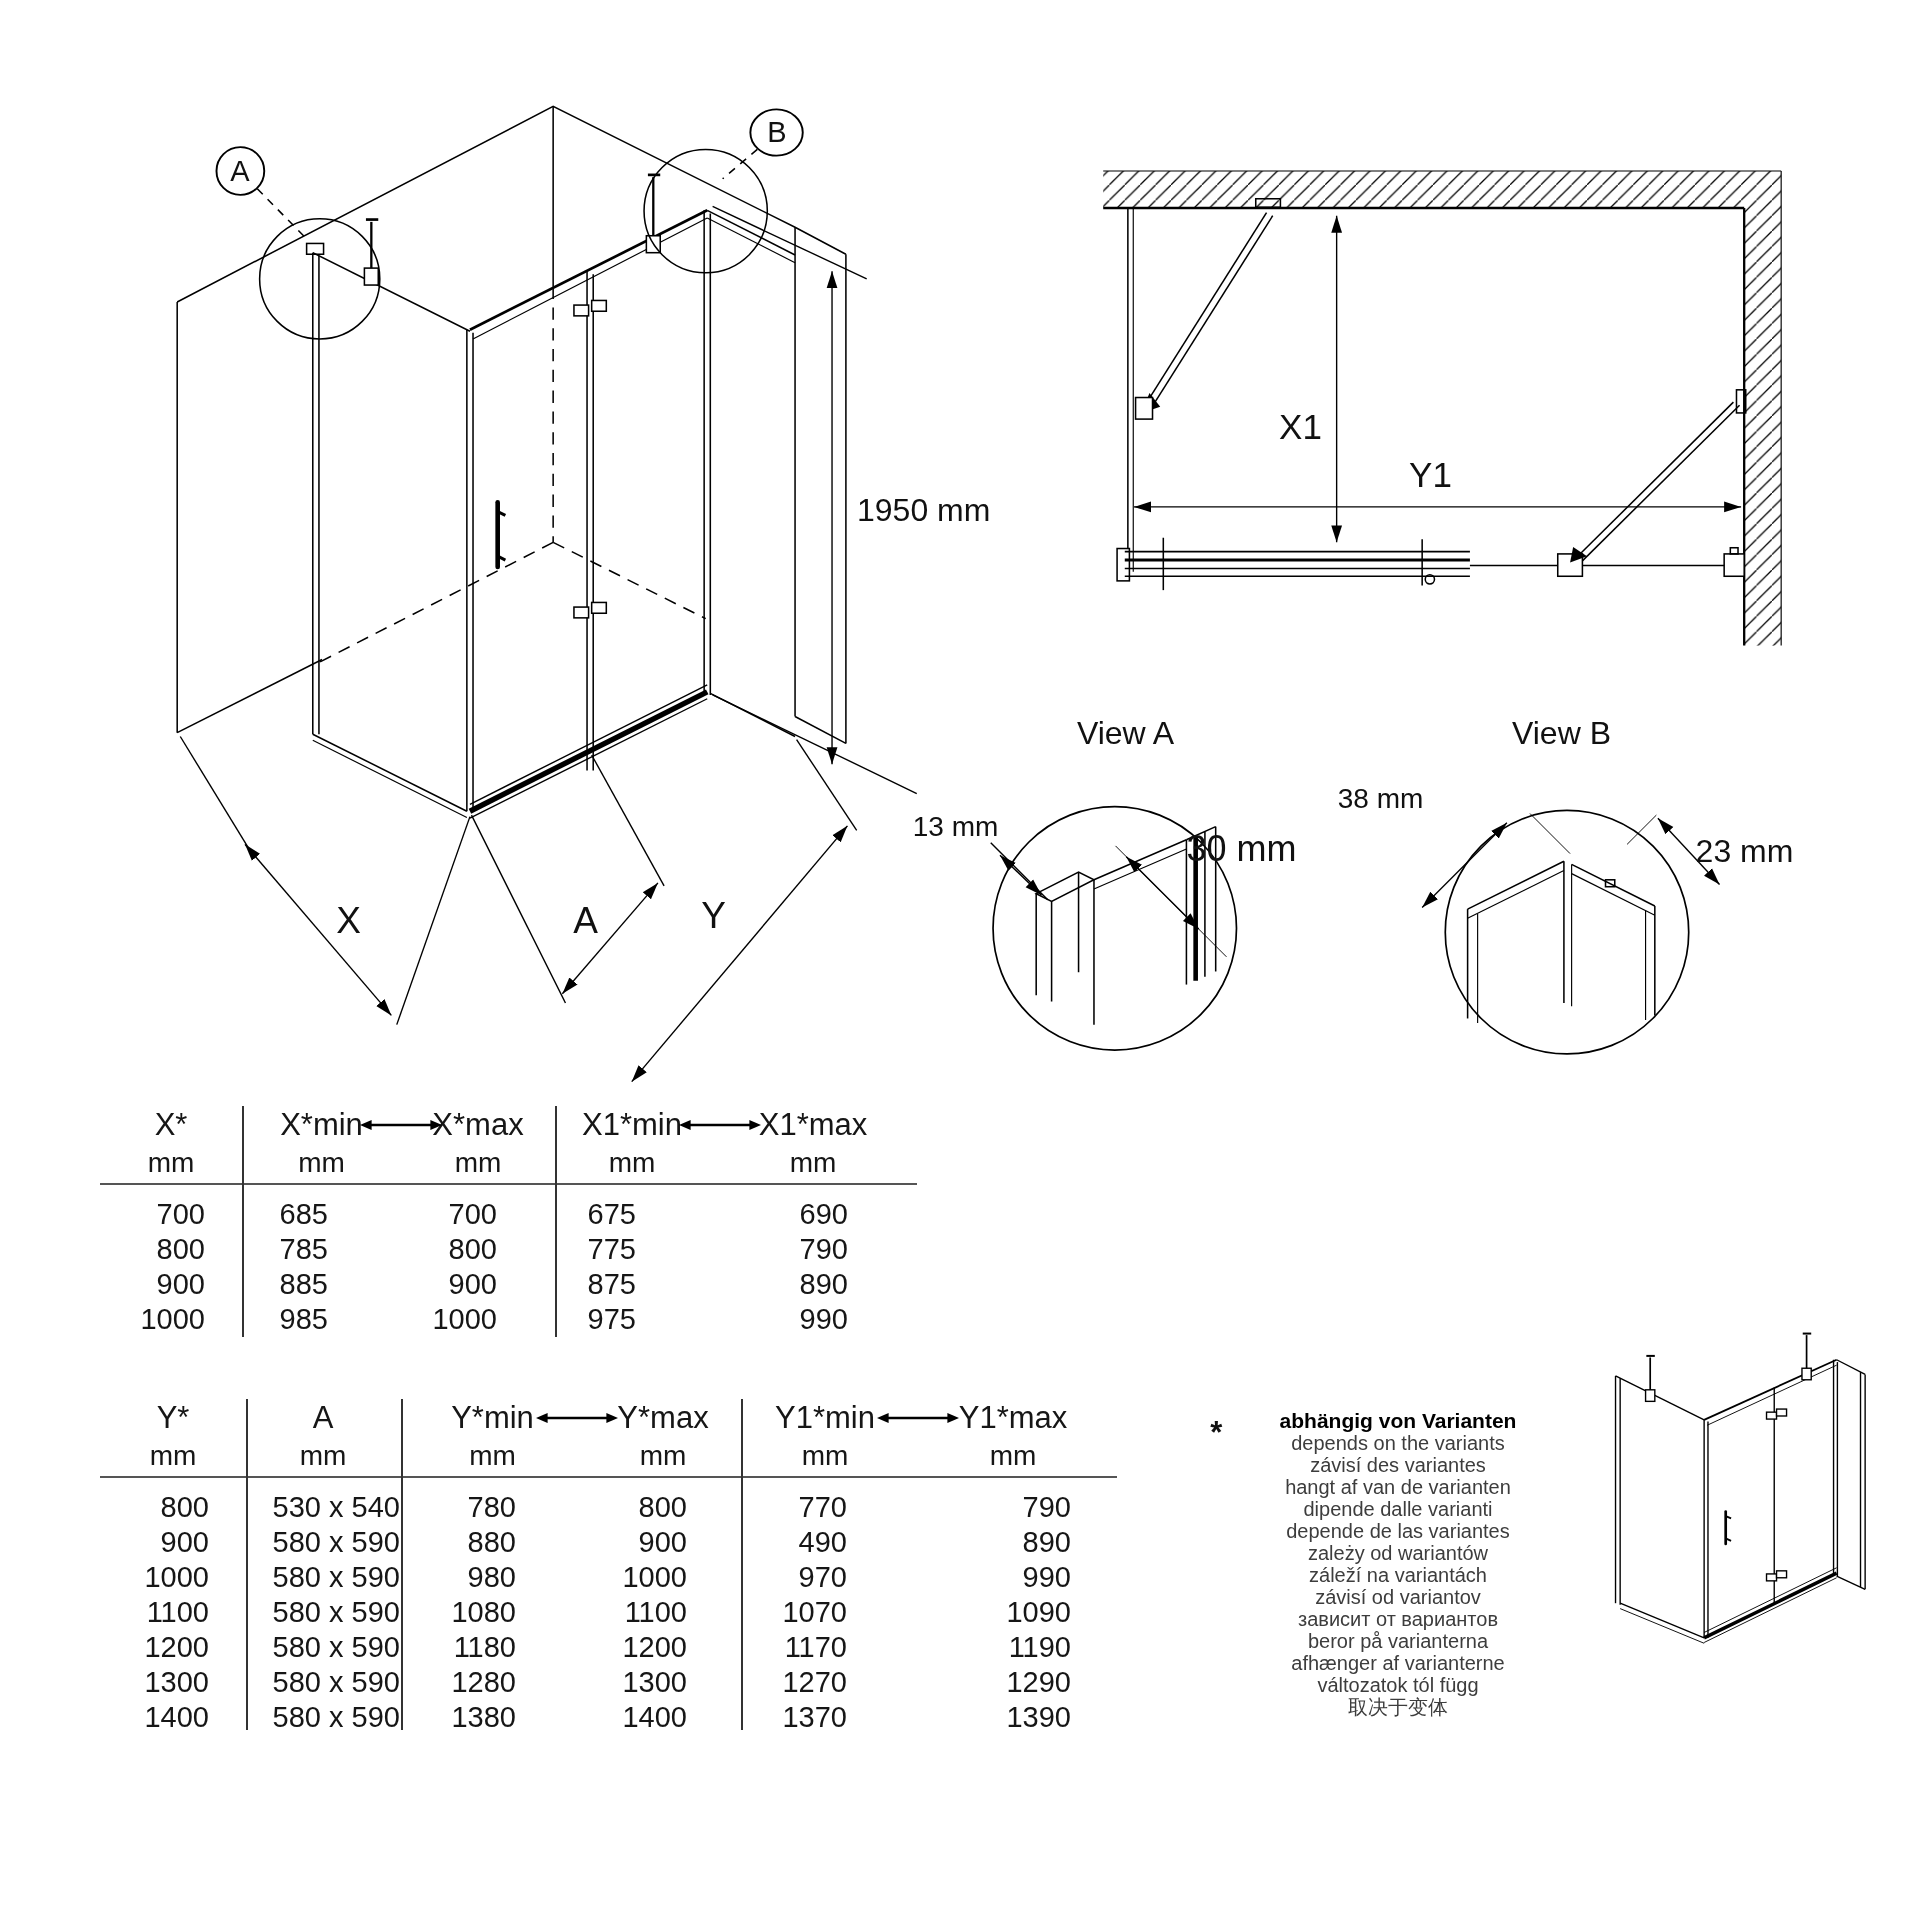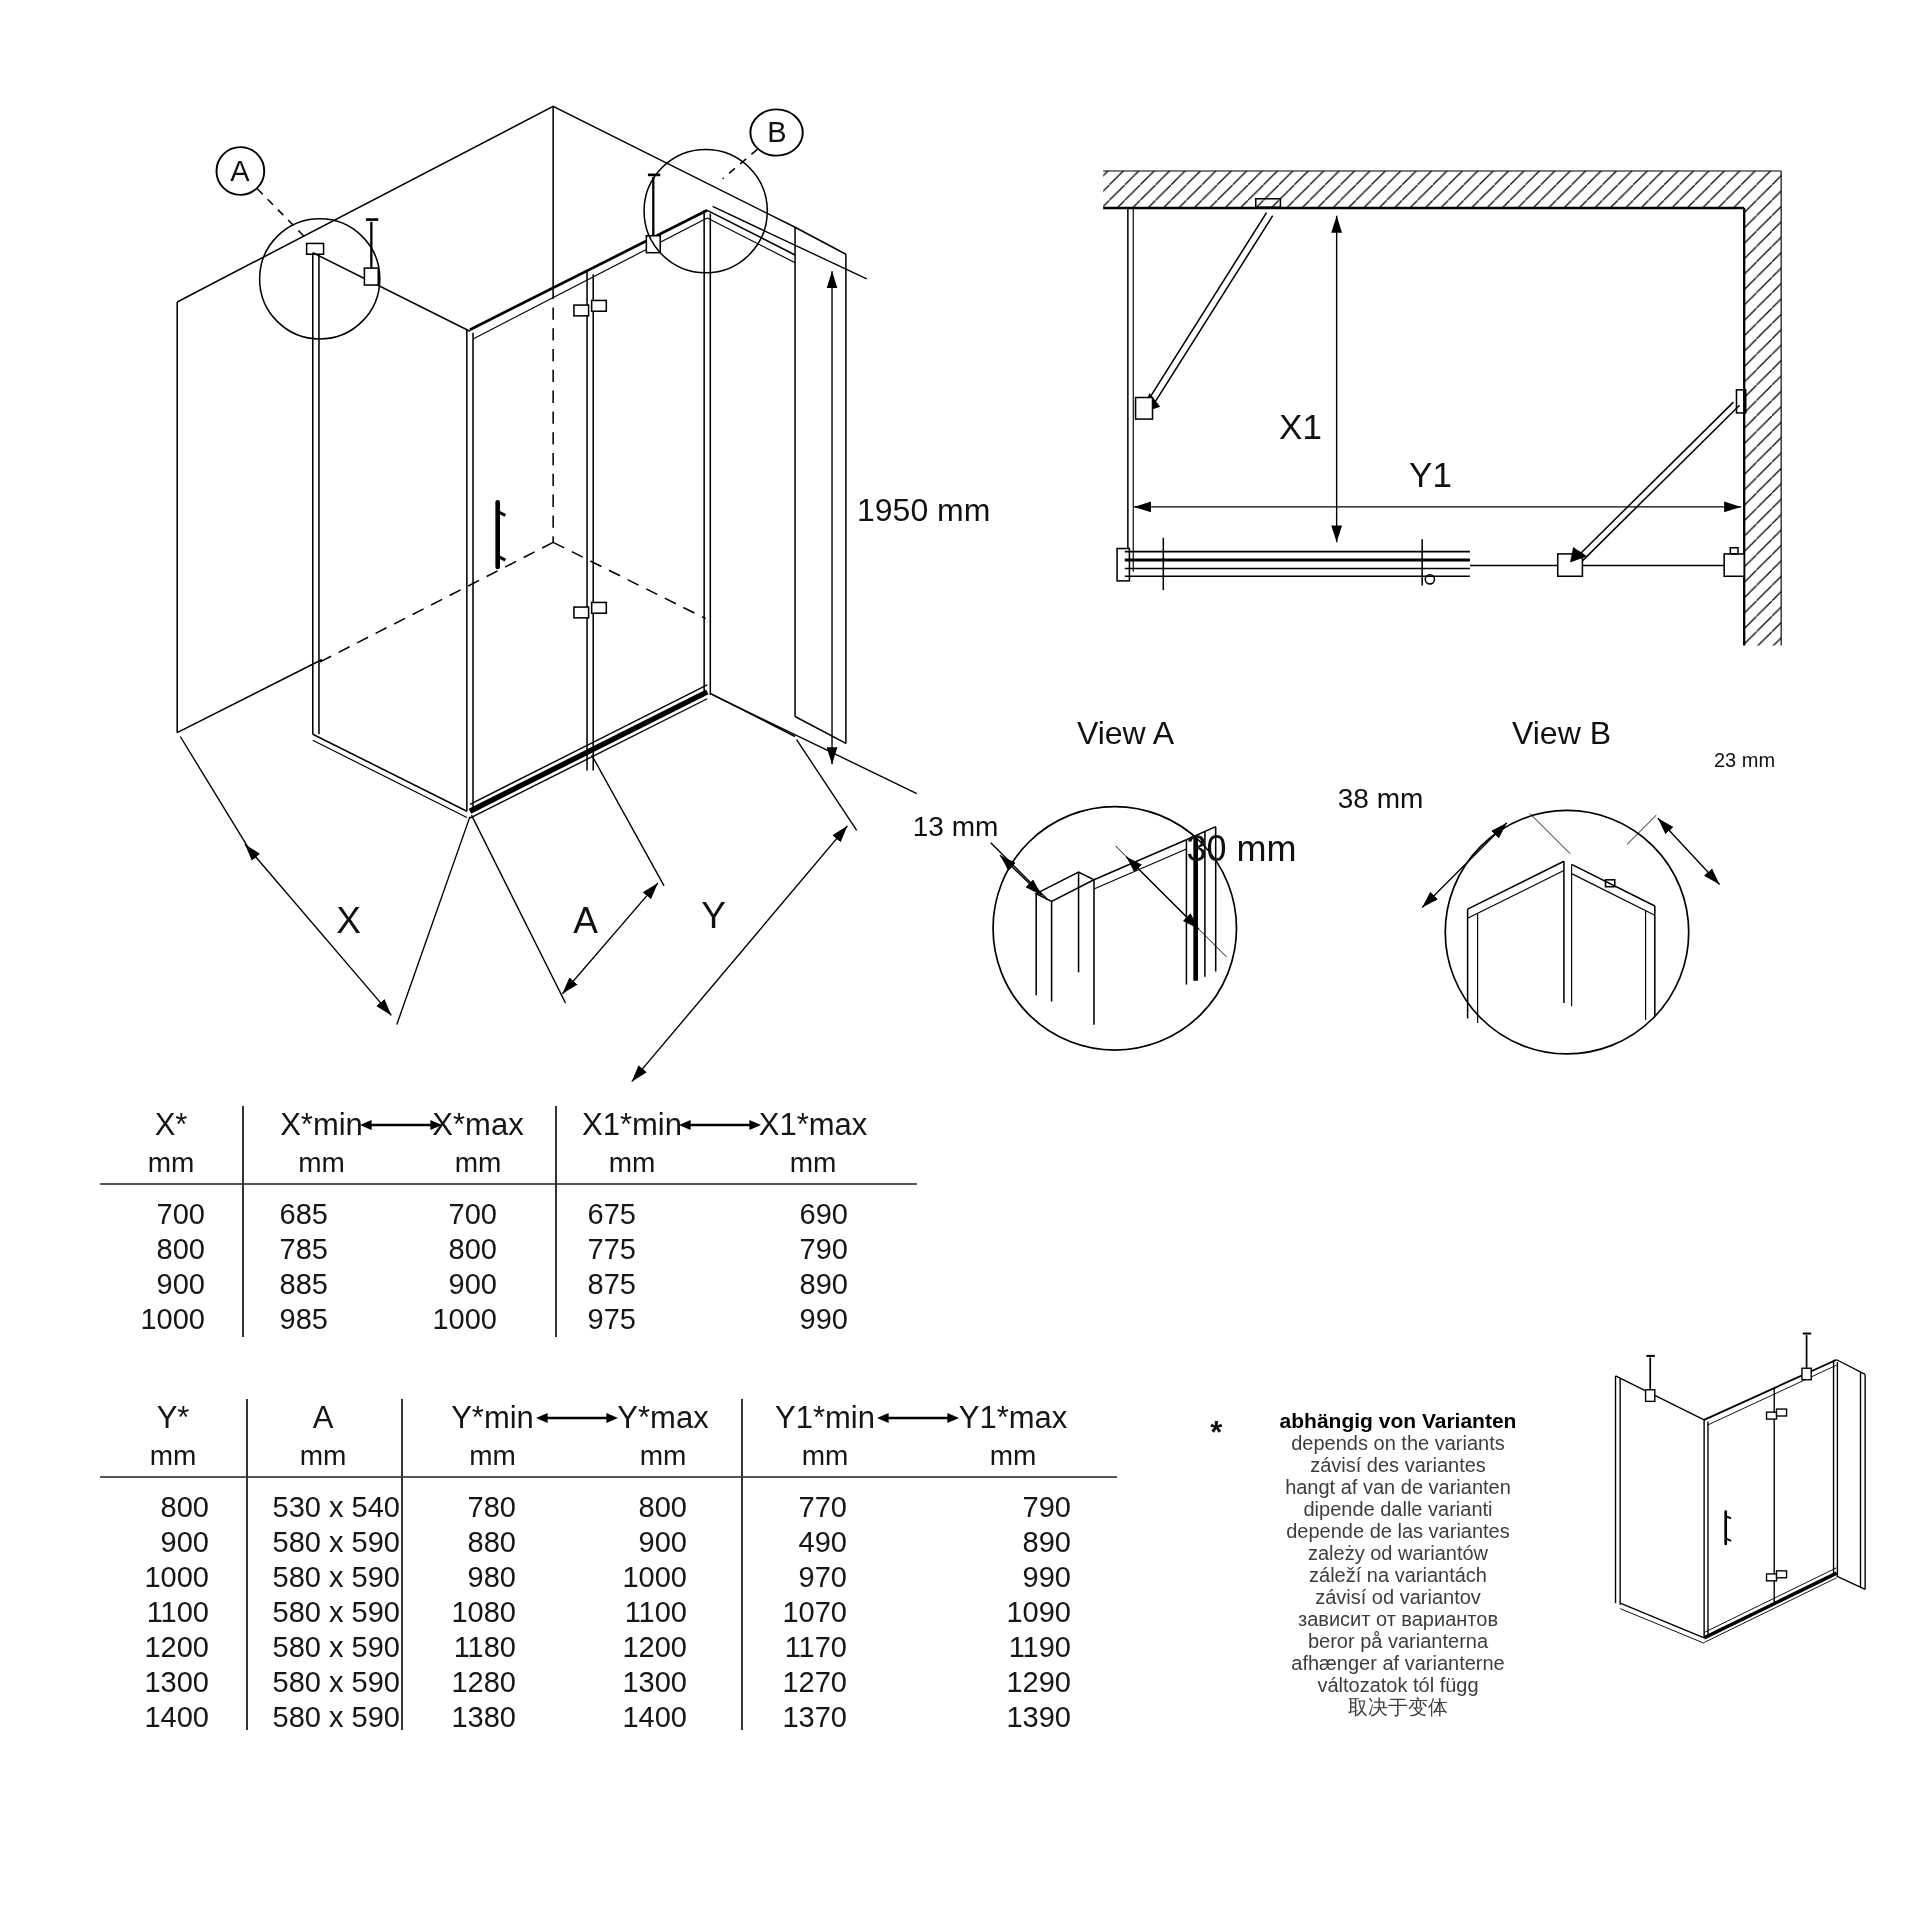--- a/index.html
+++ b/index.html
@@ -283,21 +283,21 @@
 
 <div class="lbl ctr" style="left:1262px;top:407px;width:77px;font-size:35px;">X1</div>
 <div class="lbl ctr" style="left:1392px;top:455px;width:77px;font-size:35px;">Y1</div>
 
 <div class="lbl ctr" style="left:1033px;top:715px;width:185px;font-size:32px;">View A</div>
 <div class="lbl ctr" style="left:1469px;top:715px;width:185px;font-size:32px;">View B</div>
 
 <div class="lbl ctr" style="left:894px;top:811px;width:123px;font-size:28px;">13 mm</div>
 <div class="lbl ctr" style="left:1180px;top:828px;width:123px;font-size:36px;">30 mm</div>
 <div class="lbl ctr" style="left:1319px;top:783px;width:123px;font-size:28px;text-align:center;">38 mm</div>
-<div class="lbl ctr" style="left:1683px;top:749px;width:123px;font-size:20px;">23 mm</div>
+<div class="lbl ctr" style="left:1683px;top:833px;width:123px;font-size:32px;">23 mm</div>
 
 <div class="tbl" id="tx" style="left:100px;top:1103px;width:817px;">
   <div class="vline" style="left:142px;height:231px;"></div>
   <div class="vline" style="left:455px;height:231px;"></div>
   <div class="harr" style="left:260px;top:15.4px;">
     <svg width="82" height="14" viewBox="0 0 106 18">
           <line x1="8" y1="9" x2="98" y2="9" stroke="#000" stroke-width="3"></line>
           <polygon points="0,9 15,2.5 15,15.5" fill="#000"></polygon>
           <polygon points="106,9 91,2.5 91,15.5" fill="#000"></polygon>
         </svg>

